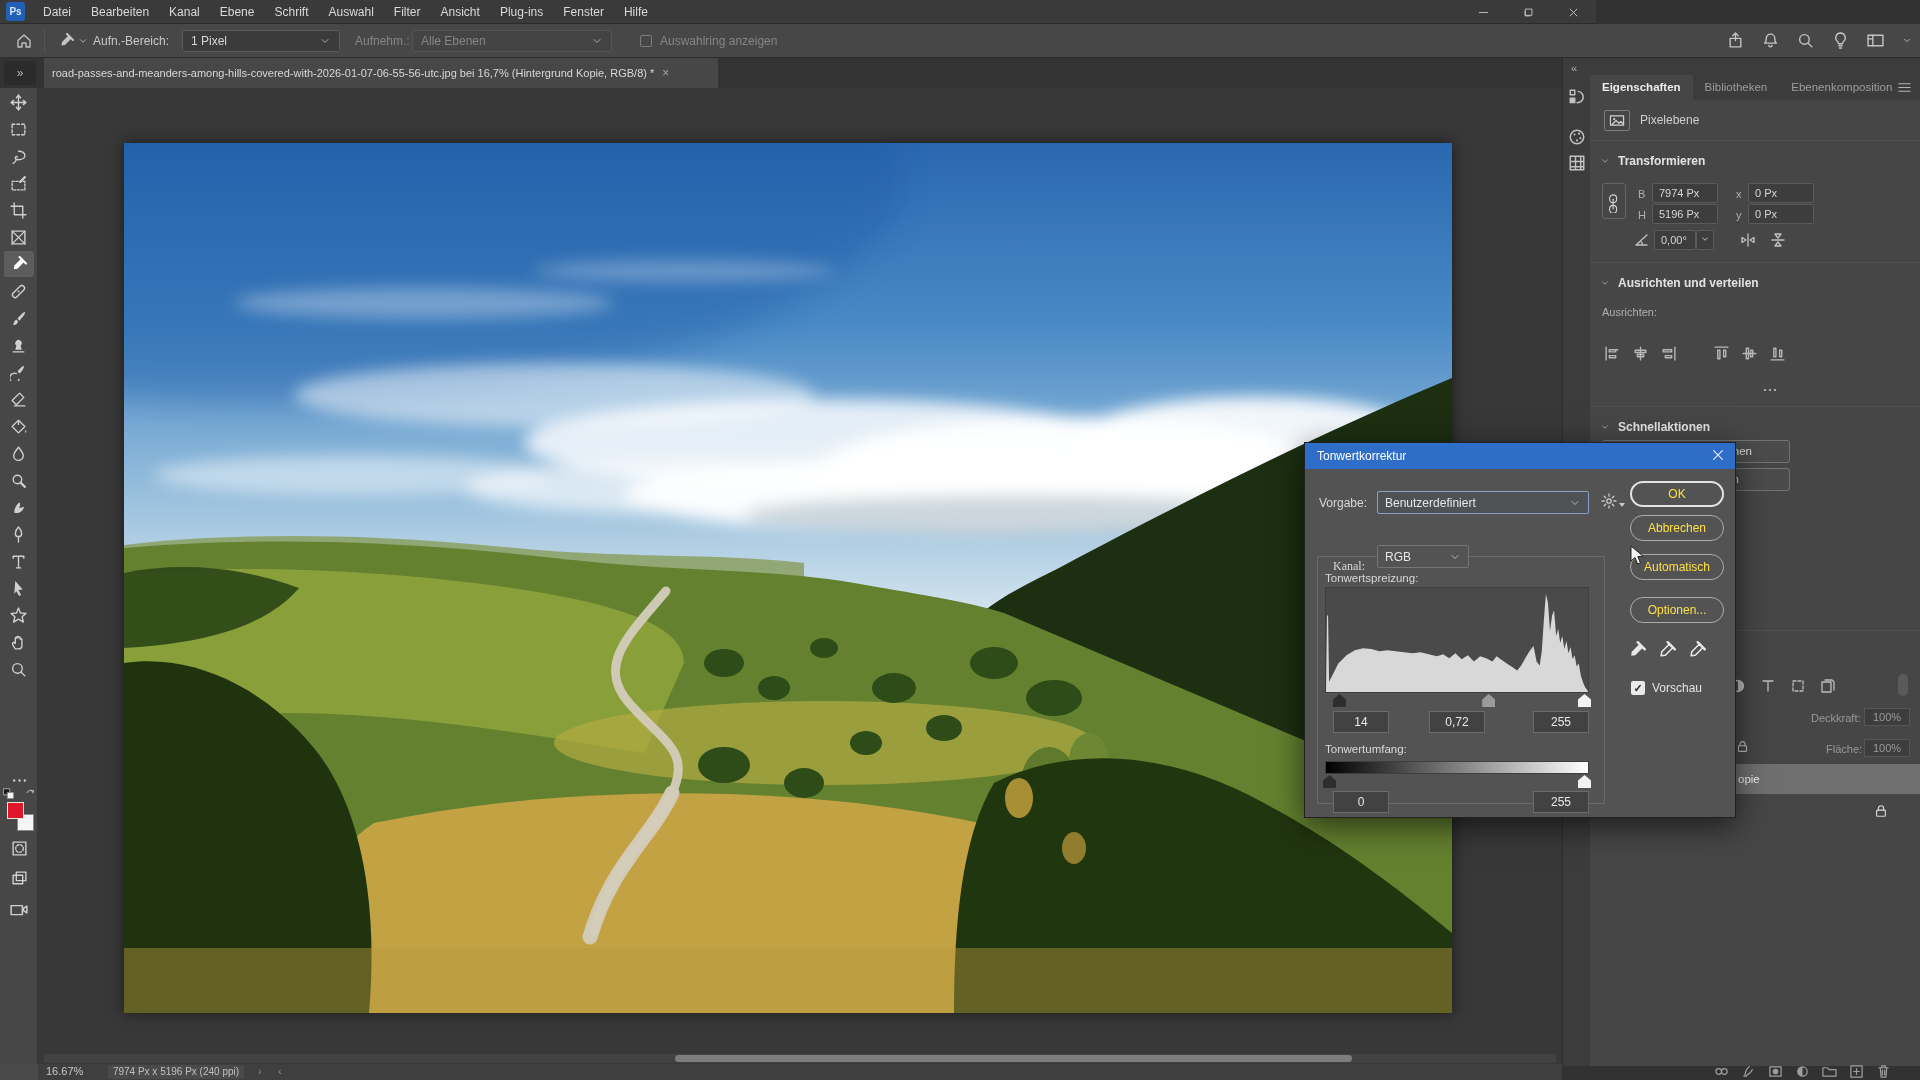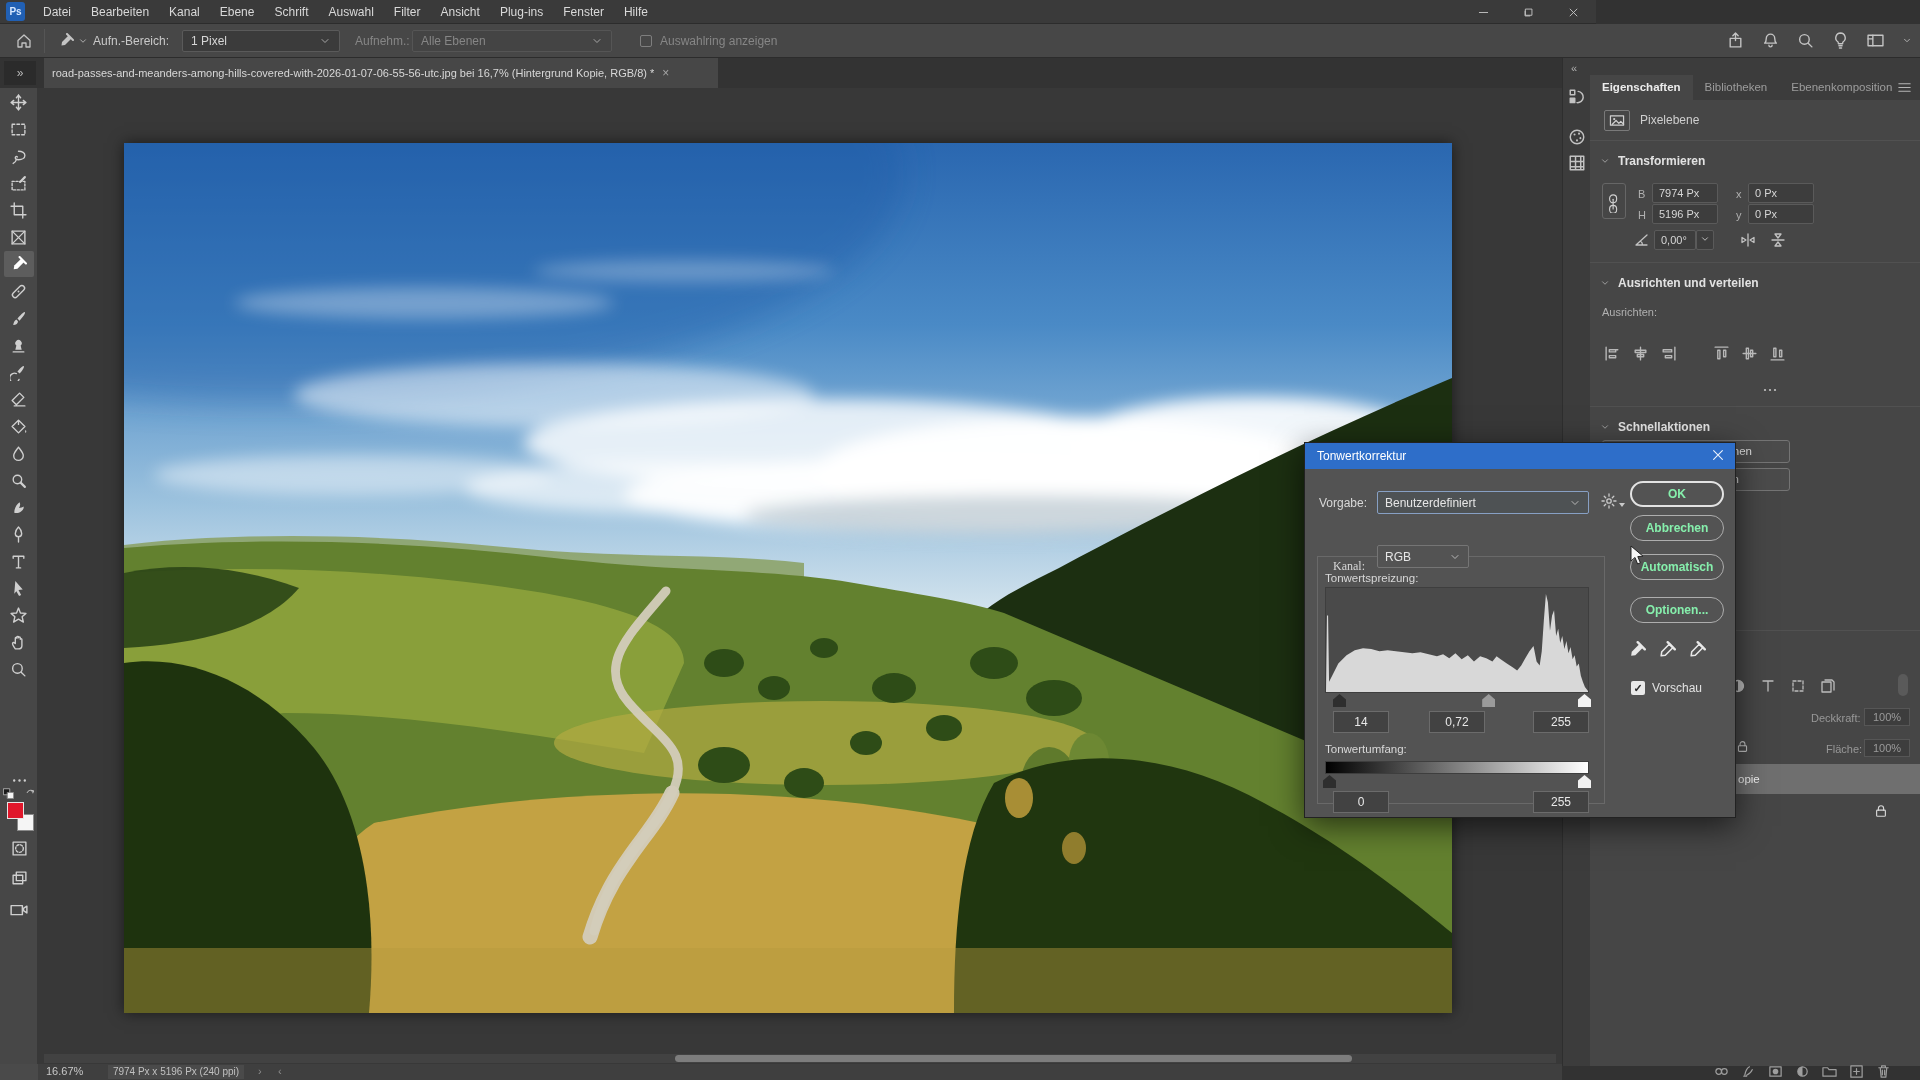--- a/index.html
+++ b/index.html
@@ -116,21 +116,21 @@
   .dlg-close { position:absolute; right:10px; top:5px; width:14px; height:14px; color:#eaf1fb; }
   .dlg-label { position:absolute; font-size:12px; color:#d8d8d8; }
   .dlg-select { position:absolute; height:23px; background:#4e5254; border:1px solid #87a0c4; border-radius:2px;
     display:flex; align-items:center; padding:0 7px; font-size:12px; color:#e6e6e6; }
   .dlg-select .chev { margin-left:auto; width:12px; height:12px; color:#b9b9b9; }
   .dlg-select.plain { border-color:#757575; }
   .gear-wrap { position:absolute; left:296px; top:50px; width:16px; height:16px; color:#c9c9c9; }
   .gear-tri { position:absolute; left:314px; top:60px; border-left:3.5px solid transparent;
     border-right:3.5px solid transparent; border-top:4.5px solid #c9c9c9; }
   .dlg-btn { position:absolute; left:325px; width:94px; height:26px; border:1px solid #adadad; border-radius:13px;
-    background:#535353; color:#86efac; font-size:12px; text-align:center; line-height:24px;font-weight:bold; }
+    background:#535353; color:#fde047; font-size:12px; text-align:center; line-height:24px; }
   .dlg-btn.focus { border:2px solid #e3e3e3; line-height:22px; }
   .group-box { position:absolute; left:12px; top:113px; width:288px; height:248px; border:1px solid #696969; }
   .hist-box { position:absolute; left:20px; top:144px; width:264px; height:106px; background:#4a4a4a; border:1px solid #3e3e3e; }
   .hist-box svg { display:block; width:100%; height:100%; }
   .slider-track { position:absolute; left:20px; top:251px; width:264px; height:14px; }
   .handle { position:absolute; top:0; width:13px; height:13px;
     clip-path:polygon(50% 0,100% 42%,100% 100%,0 100%,0 42%); }
   .handle.shadow { background:#2e2e2e; outline:1px solid #777; }
   .handle.mid { background:#9b9b9b; }
   .handle.high { background:#f2f2f2; }

